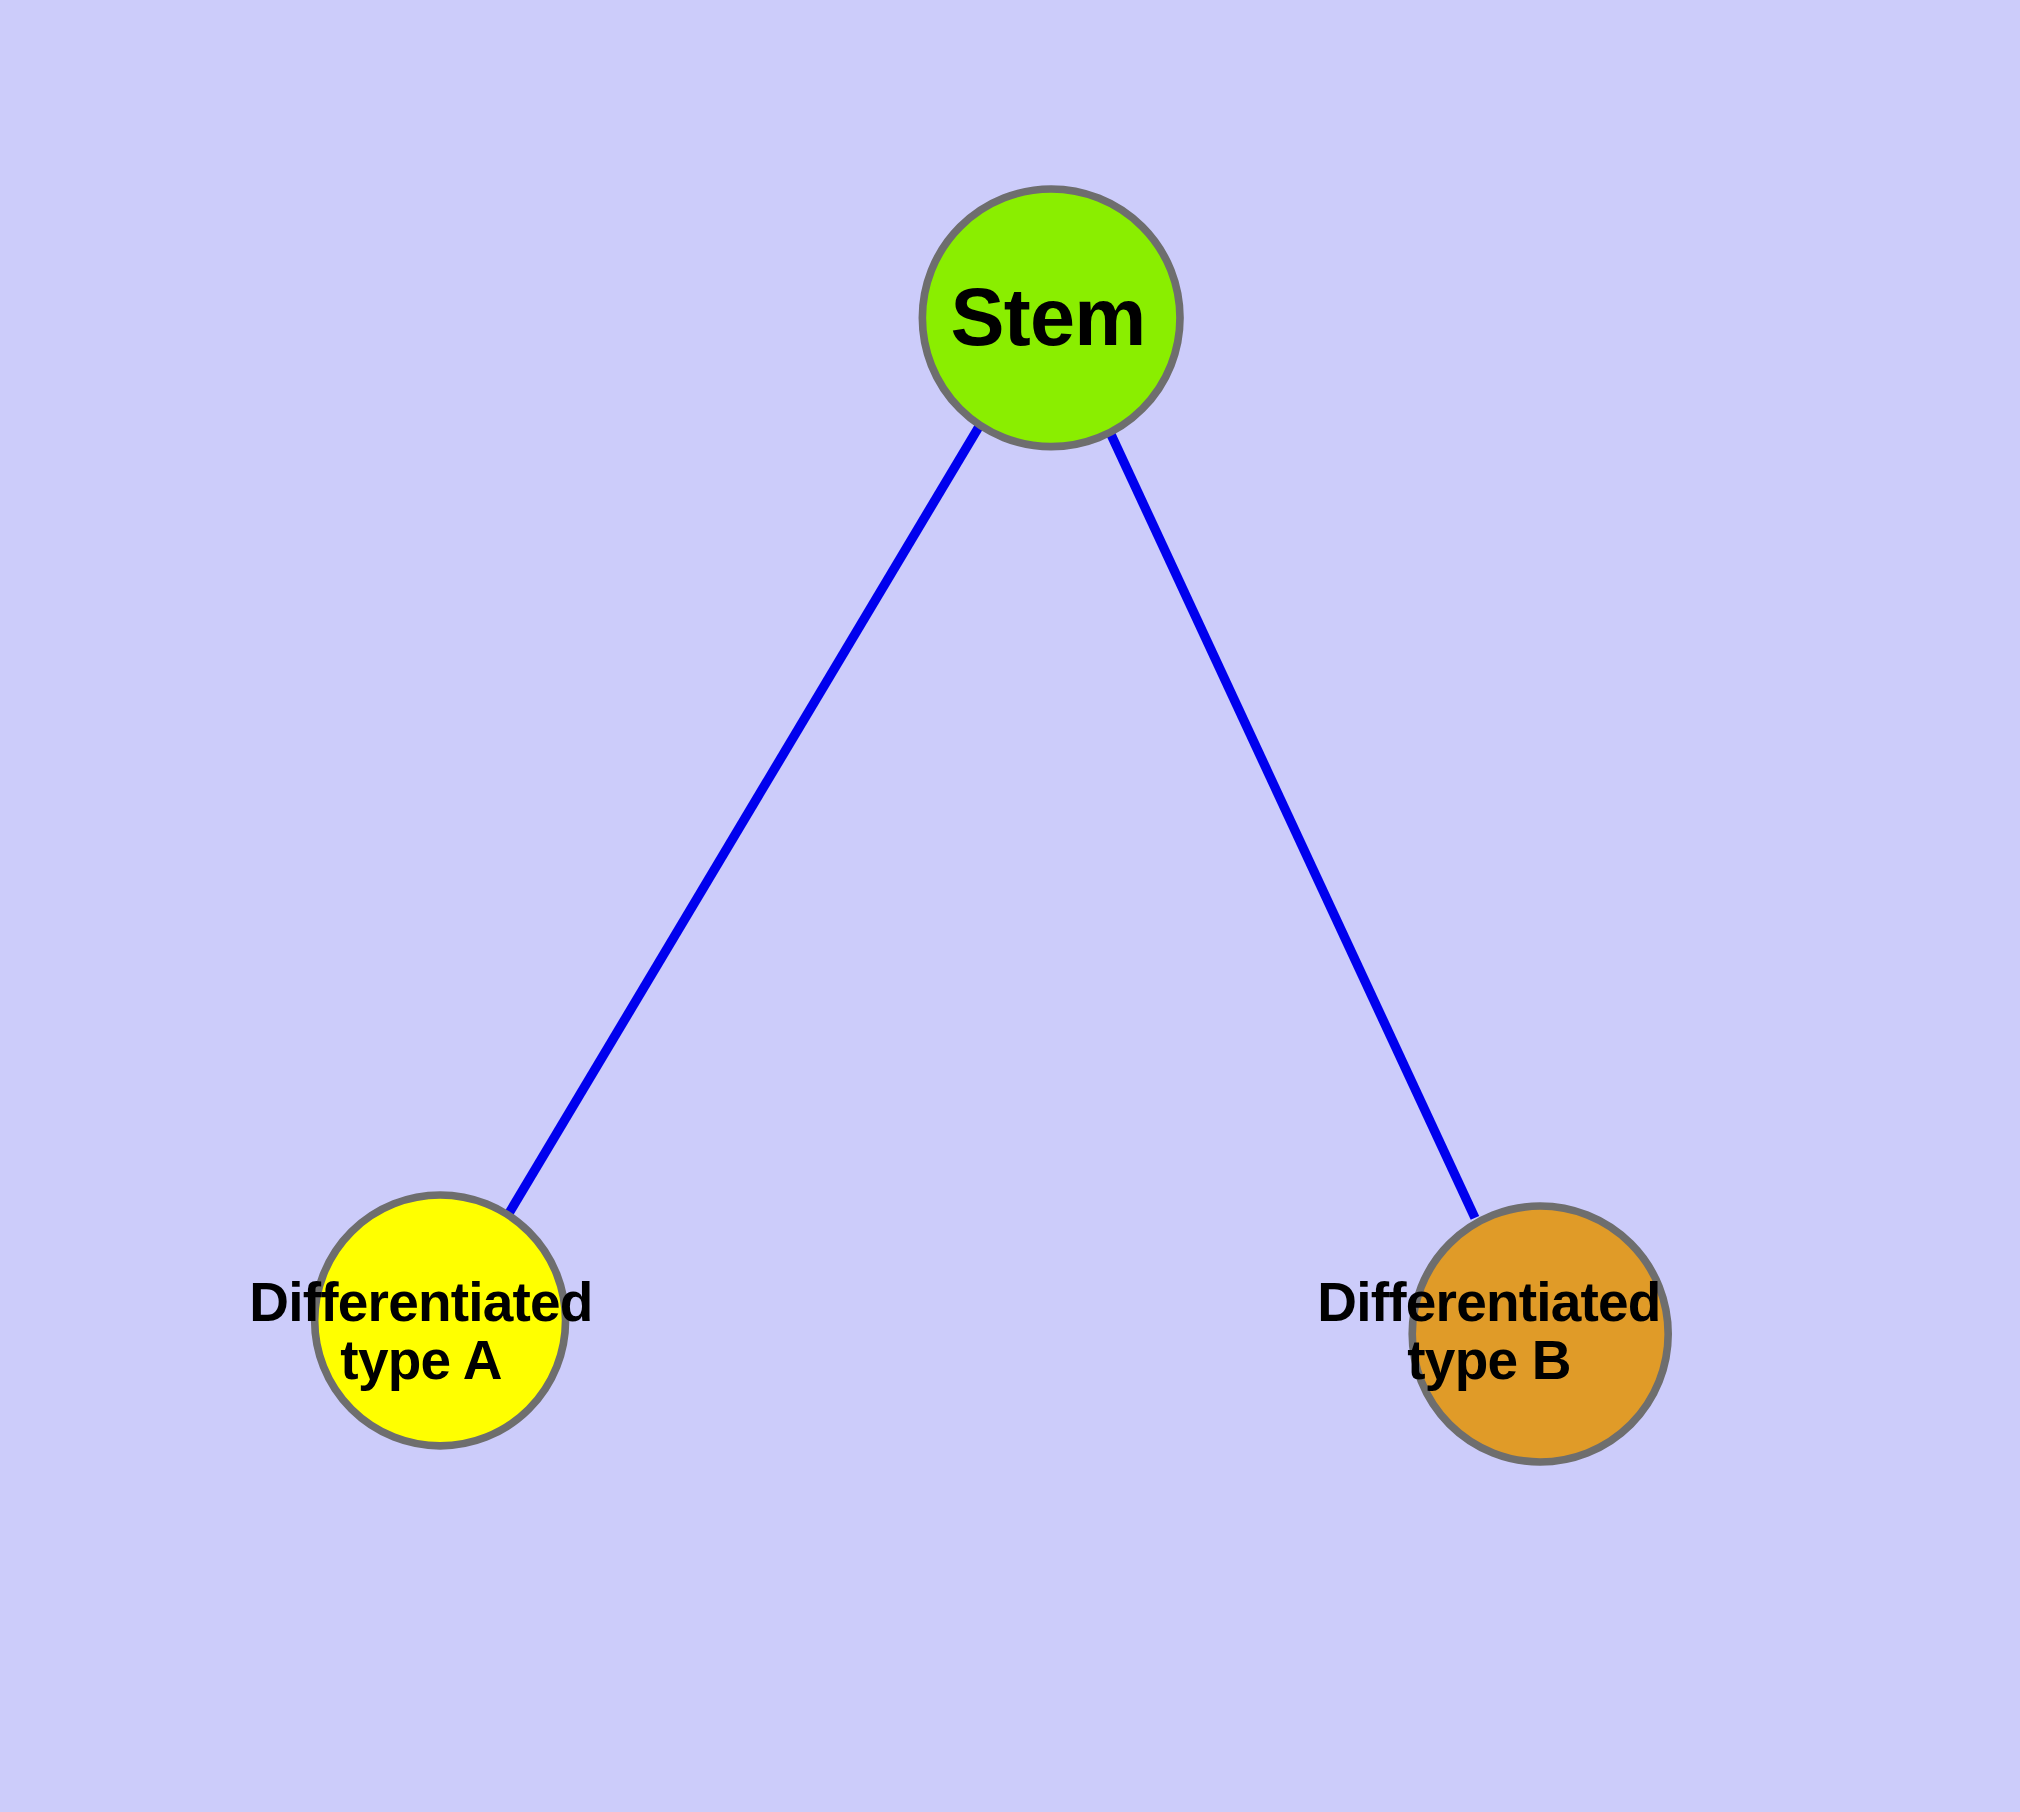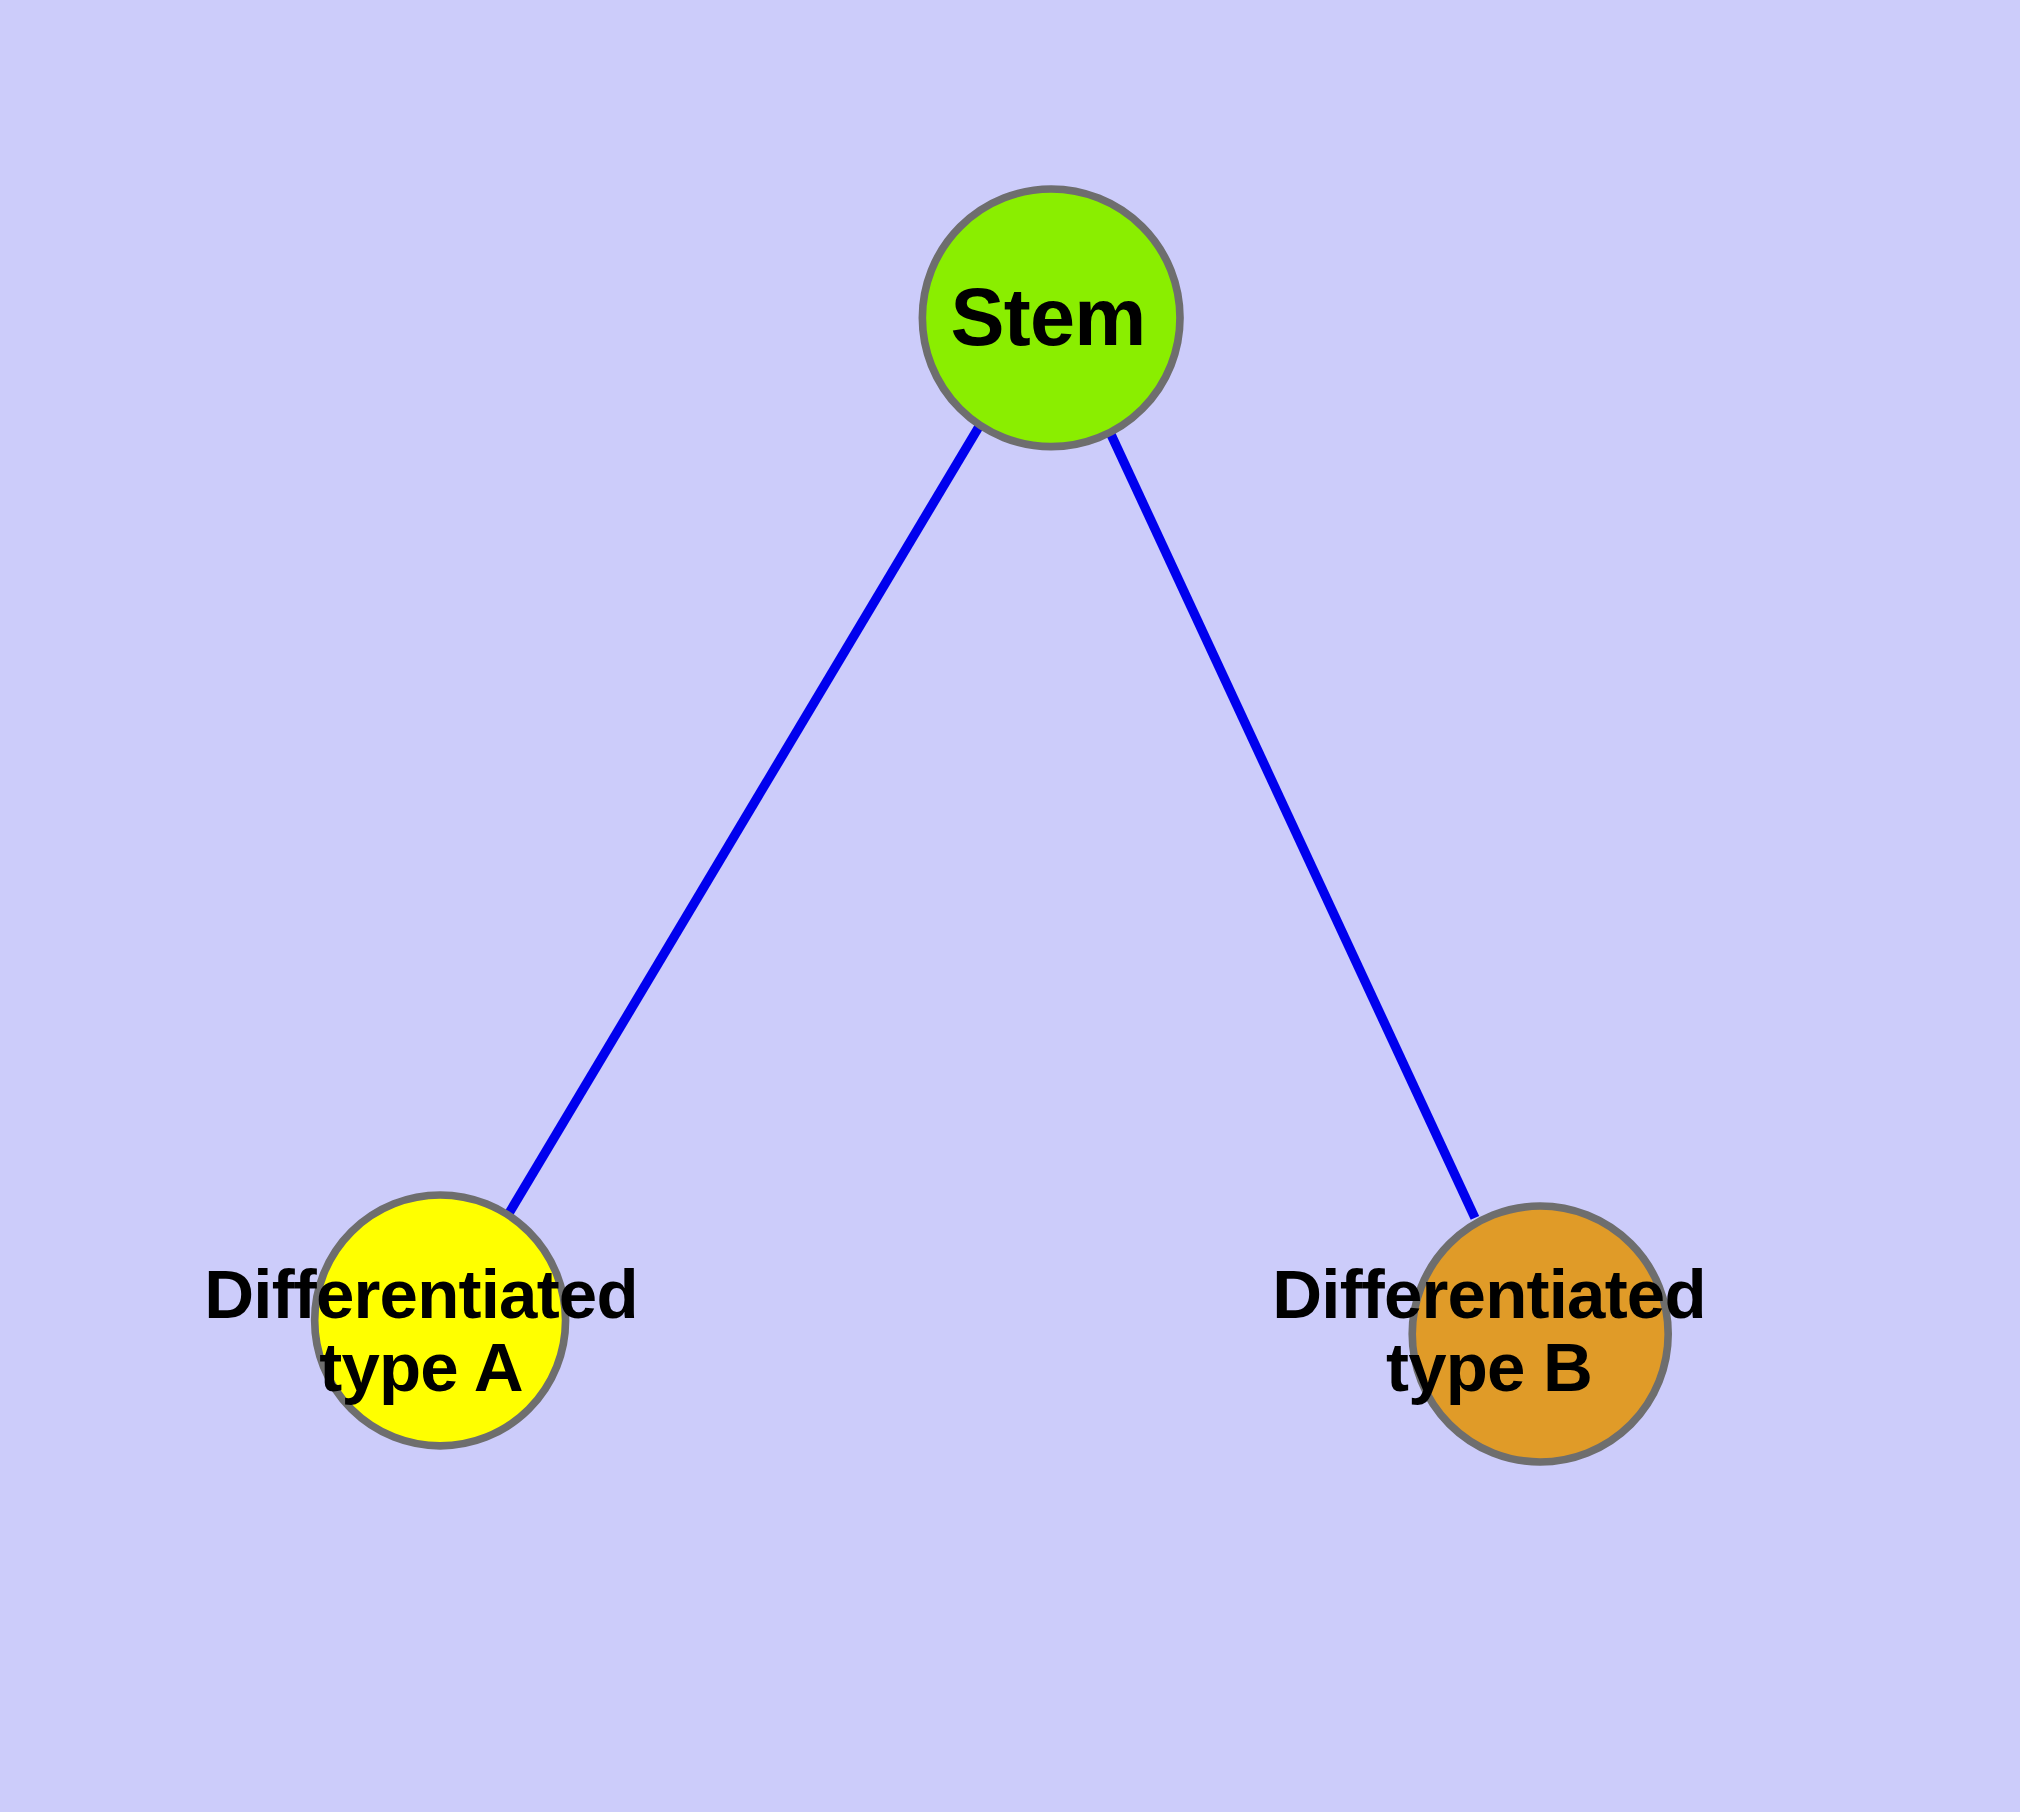--- a/index.html
+++ b/index.html
@@ -42,21 +42,21 @@
     line-height: 1.06;
     white-space: pre;
     pointer-events: none;
     transform: translate(-50%, -50%);
   }
   .label-stem {
     font-size: 81px;
     letter-spacing: -0.8px;
   }
   .label-leaf {
-    font-size: 69px;
+    font-size: 55px;
     letter-spacing: -0.8px;
   }
 </style>
 </head>
 <body style="background: rgb(204, 204, 250);">
 
 <div id="graph-canvas" style="background: rgb(204, 204, 250); width: 1811px; height: 1812px;">
 
   <svg id="graph-svg" viewBox="0 0 2384 2138">
     <g>

